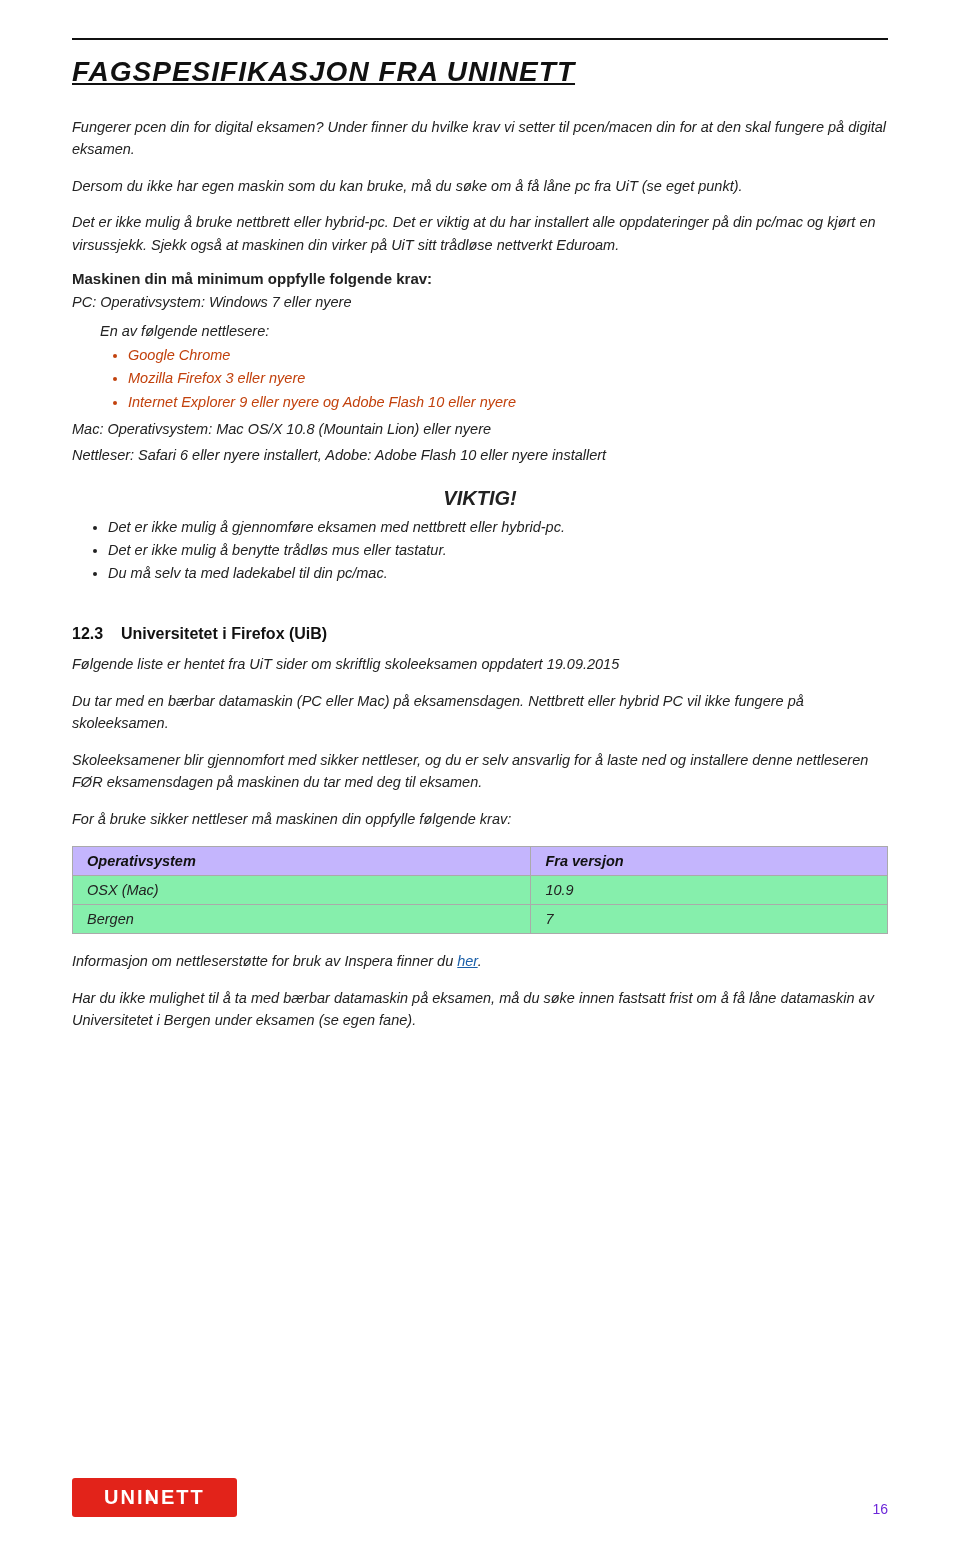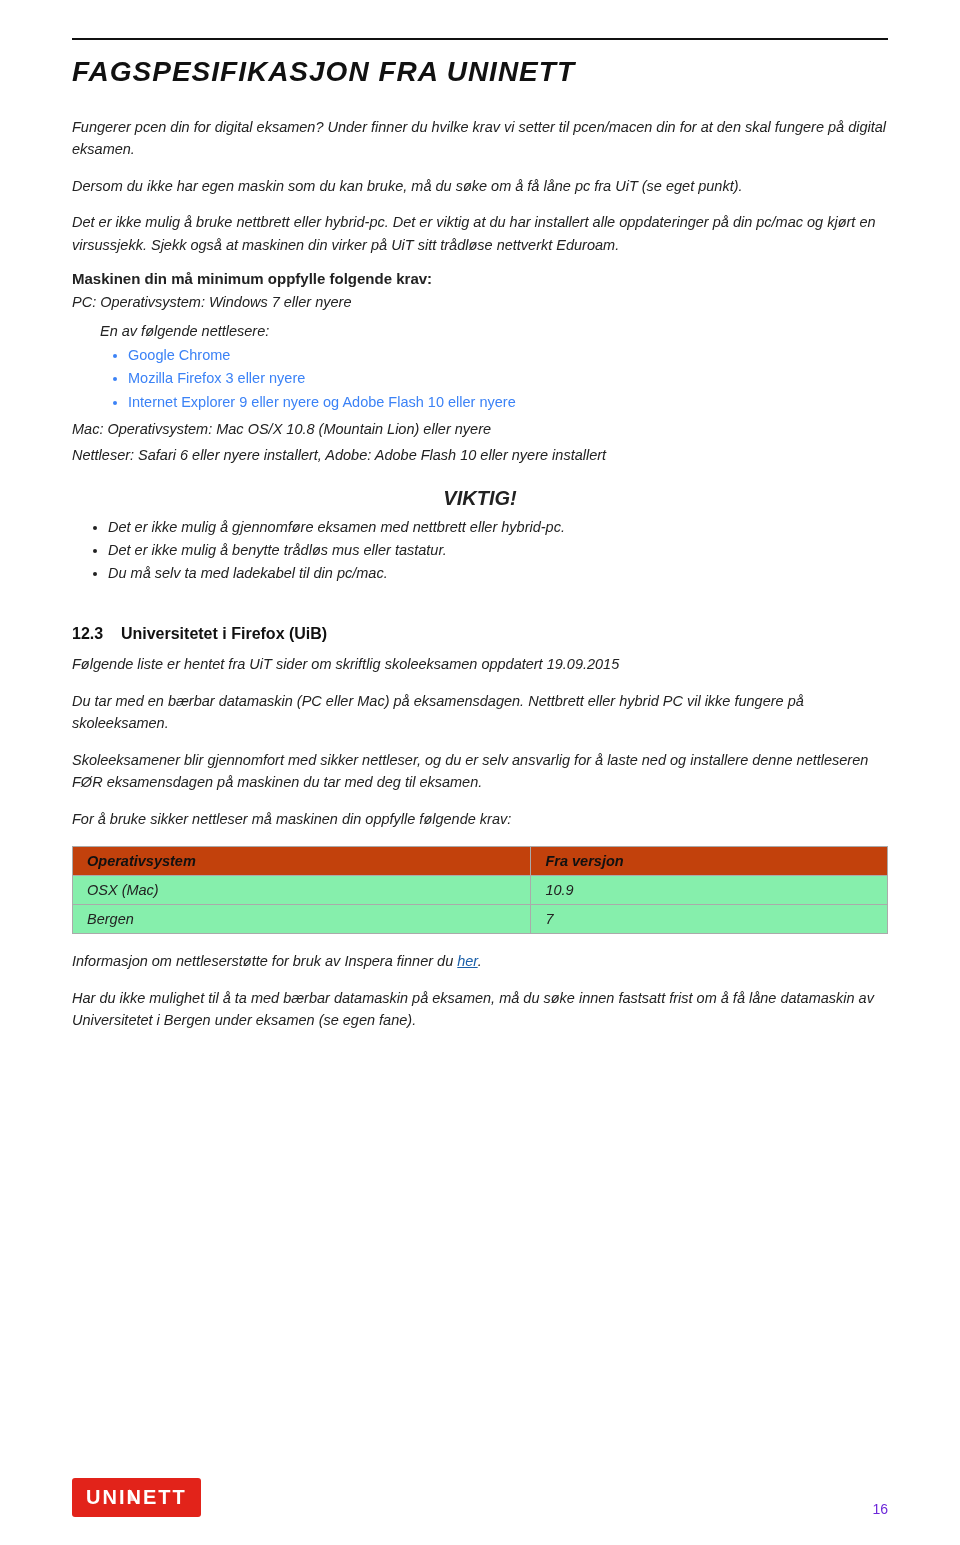--- a/index.html
+++ b/index.html
@@ -19,20 +19,21 @@
     }
     h1.page-title {
       font-size: 28px;
       font-weight: 900;
       letter-spacing: 1px;
       text-transform: uppercase;
       color: #111;
       margin-bottom: 28px;
       font-style: italic;
       font-family: Arial, Helvetica, sans-serif;
+      text-decoration: underline;
     }
     .body-text {
       font-size: 14.5px;
       line-height: 1.55;
       margin-bottom: 14px;
       color: #222;
       font-style: italic;
     }
     .min-krav-heading {
       font-size: 15px;
@@ -52,21 +53,22 @@
       color: #222;
     }
     .indent-list {
       margin-left: 56px;
       margin-bottom: 4px;
       list-style: disc;
     }
     .indent-list li {
       font-size: 14.5px;
       line-height: 1.6;
-      color: #3b82f6;
+      font-style: italic;
+      color: #c2410c;
     }
     .mac-text {
       font-size: 14.5px;
       font-style: italic;
       line-height: 1.55;
       margin-bottom: 14px;
       margin-top: 4px;
     }
     .viktig-label {
       font-size: 20px;
@@ -88,21 +90,21 @@
     .table-wrapper {
       margin: 16px 0 16px 0;
       width: 100%;
     }
     table.req-table {
       width: 100%;
       border-collapse: collapse;
       font-size: 14.5px;
     }
     table.req-table th {
-      background: #c2410c;
+      background: #c4b5fd;
       border: 1px solid #aaa;
       padding: 6px 14px;
       font-weight: bold;
       font-style: italic;
       text-align: left;
       color: #111;
     }
     table.req-table td {
       border: 1px solid #aaa;
       padding: 6px 14px;
@@ -123,21 +125,21 @@
       align-items: flex-end;
       justify-content: space-between;
       padding: 0 72px;
     }
     .footer-logo {
       display: flex;
       align-items: center;
     }
     .logo-box {
       background: #e2231a;
-      padding: 8px 14px;
+      padding: 8px 32px;
       border-radius: 3px;
     }
     .logo-text {
       color: #fff;
       font-size: 20px;
       font-weight: 900;
       letter-spacing: 2px;
       font-family: Arial, Helvetica, sans-serif;
     }
     .page-number {

